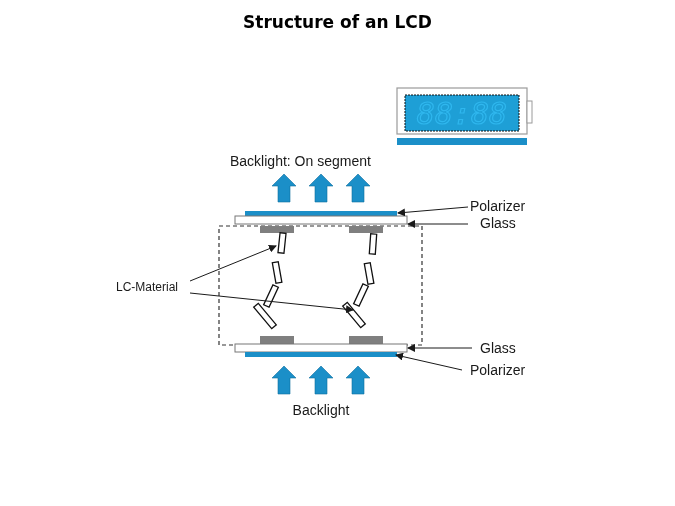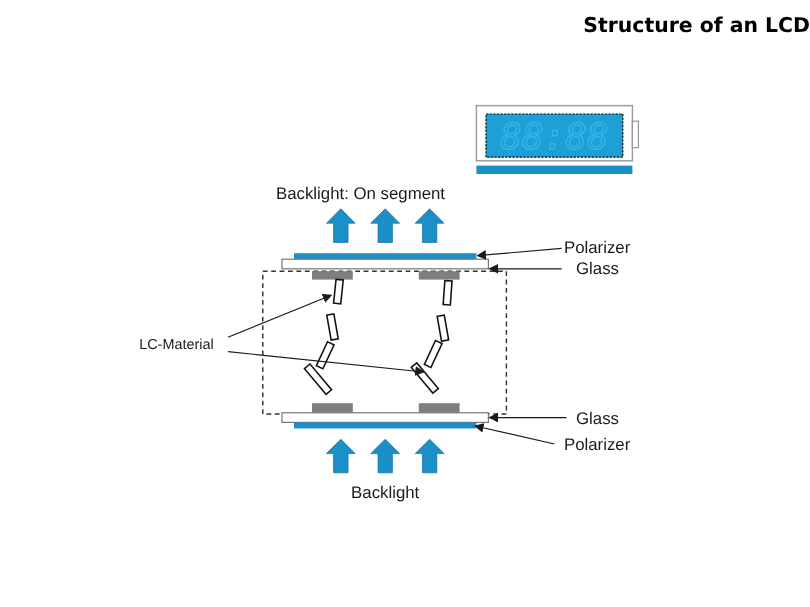--- a/index.html
+++ b/index.html
@@ -1,18 +1,18 @@
 <!DOCTYPE html>
 <html><head>
 <meta charset="utf-8">
 <style>
   html, body { margin:0; padding:0; background:#ffffff; }
   body { width:675px; height:506px; position:relative; overflow:hidden;
          font-family:"Liberation Sans", sans-serif; }
-  .title { position:absolute; left:0; width:675px; top:12px; text-align:right;
+  .title { position:absolute; left:0; width:675px; top:12px; text-align:center;
            font-family:"DejaVu Sans", sans-serif; font-weight:bold; font-size:17px; color:#000; }
   svg { position:absolute; left:0; top:0; }
   .lbl { font-family:"Liberation Sans", sans-serif; font-size:14px; fill:#1a1a1a; }
   .lbl-sm { font-family:"Liberation Sans", sans-serif; font-size:12px; fill:#1a1a1a; }
   .digits { font-family:"DejaVu Sans Mono", monospace; font-size:30px; fill:none; stroke:#2fb7ee; stroke-width:1.2; font-style:italic; }
 </style>
 </head>
 <body>
 
 <div class="title">Structure of an LCD</div>

